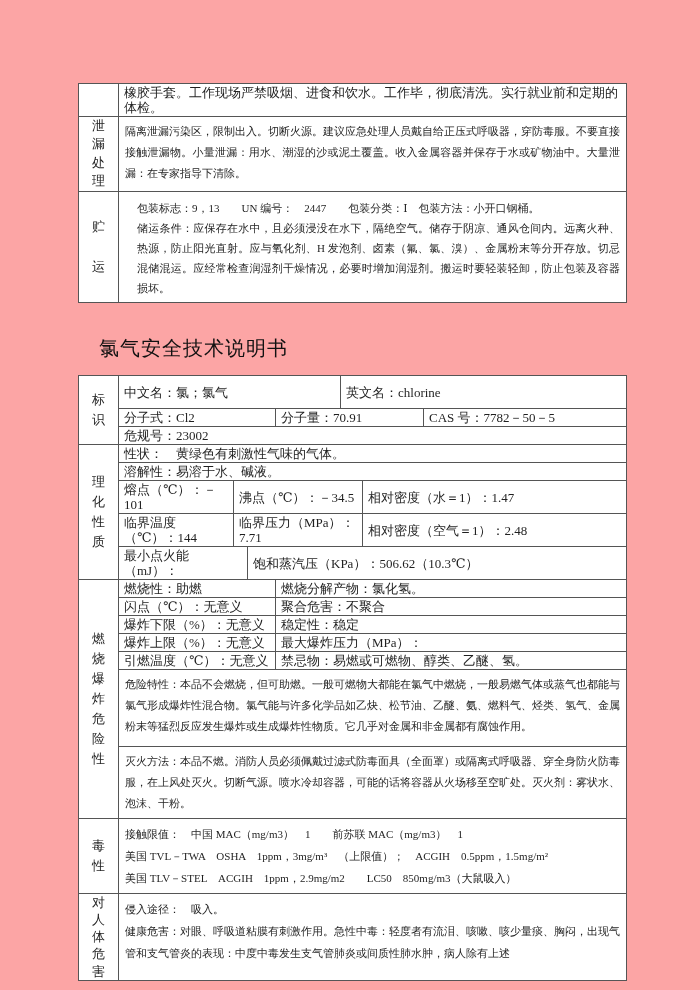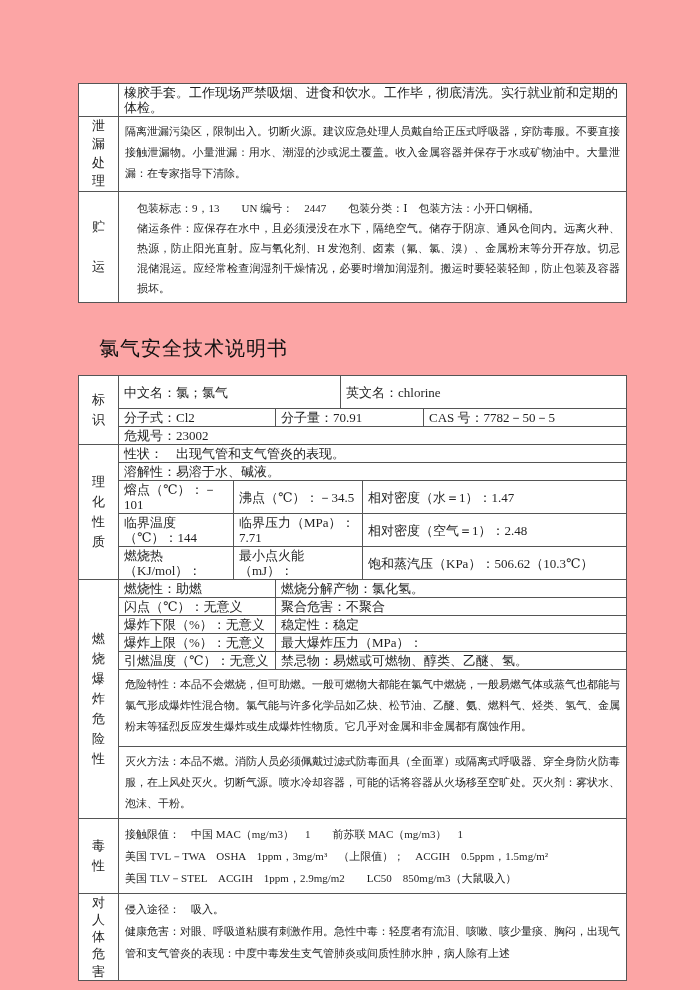--- a/index.html
+++ b/index.html
@@ -121,37 +121,36 @@
         </div>
       </div>
     </div>
 
     <div class="trow lh-155">
       <div class="lab">
           <div class="lab-inner">理化性质</div>
         </div>
       <div class="cont">
         <div class="sub">
-          <div class="cell last">性状：　出现气管和支气管炎的表现。</div>
+          <div class="cell last">性状：　黄绿色有刺激性气味的气体。</div>
         </div>
         <div class="sub">
           <div class="cell last">溶解性：易溶于水、碱液。</div>
         </div>
         <div class="sub">
           <div class="cell w115">熔点（℃）：－101</div>
           <div class="cell w129">沸点（℃）：－34.5</div>
           <div class="cell last">相对密度（水＝1）：1.47</div>
         </div>
         <div class="sub">
           <div class="cell w115">临界温度（℃）：144</div>
           <div class="cell w129">临界压力（MPa）：7.71</div>
           <div class="cell last">相对密度（空气＝1）：2.48</div>
         </div>
         <div class="sub">
-          <div class="cell w115">燃烧热（KJ/mol）：</div>
           <div class="cell w129">最小点火能（mJ）：</div>
           <div class="cell last">饱和蒸汽压（KPa）：506.62（10.3℃）</div>
         </div>
       </div>
     </div>
 
     <div class="trow lh-155">
       <div class="lab">
           <div class="lab-inner">燃烧爆炸危险性</div>
         </div>

